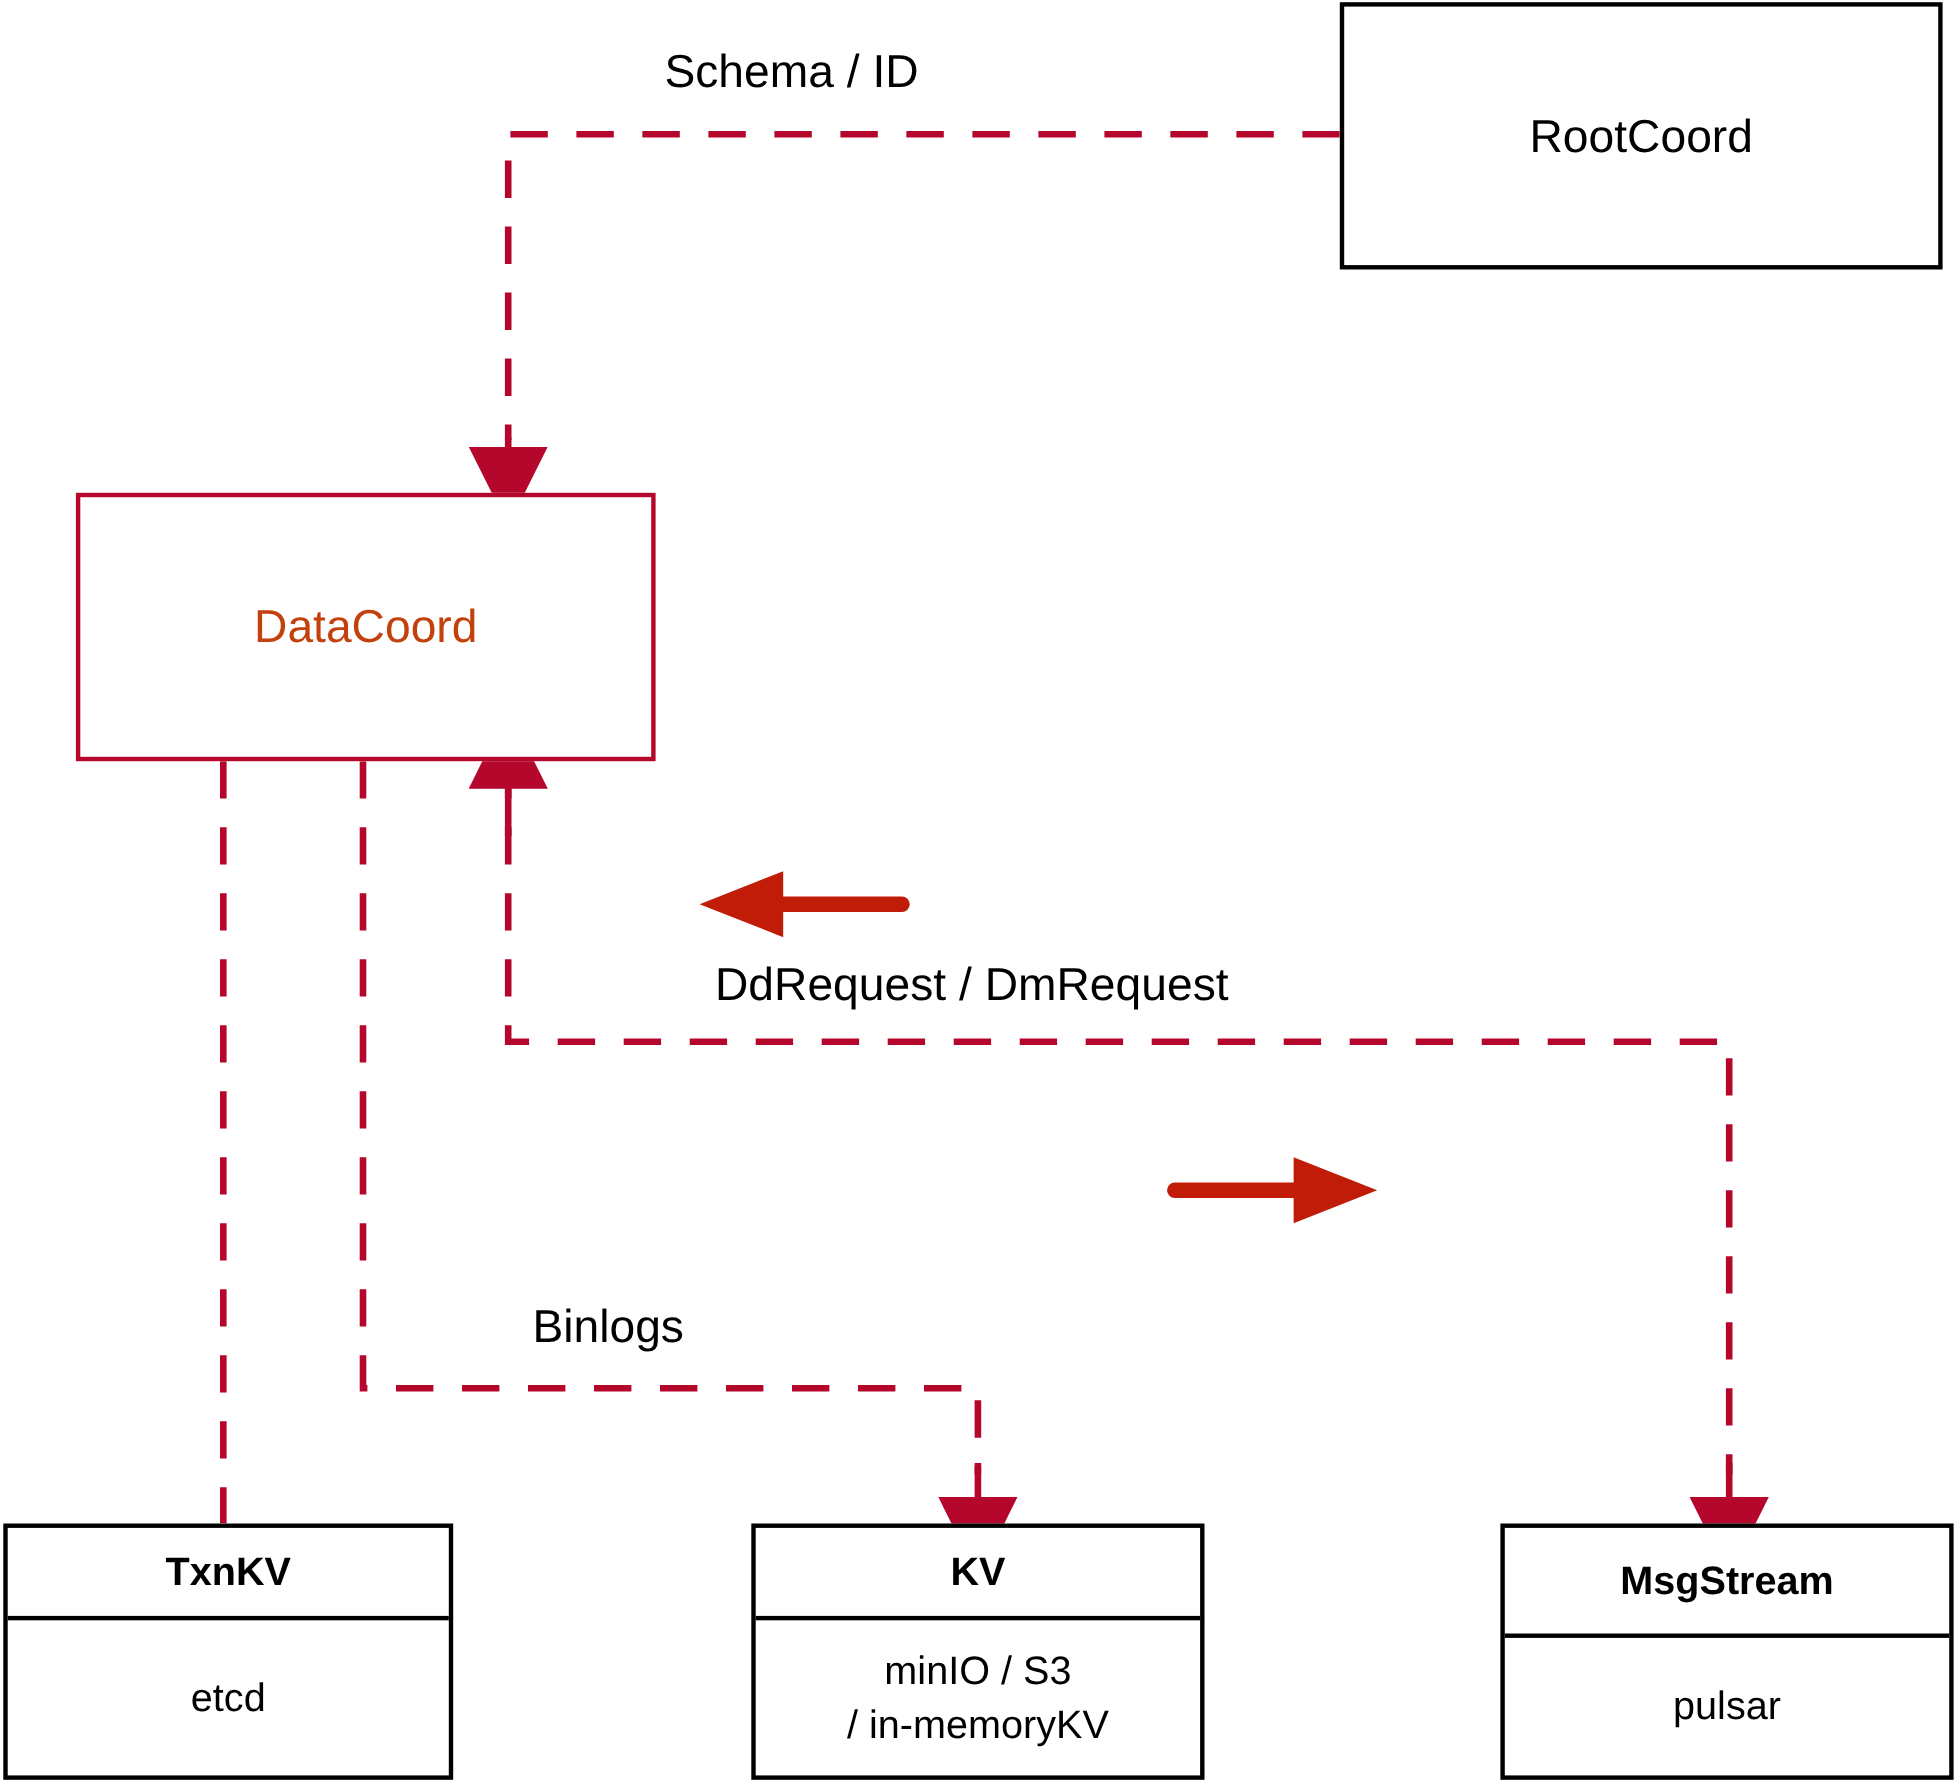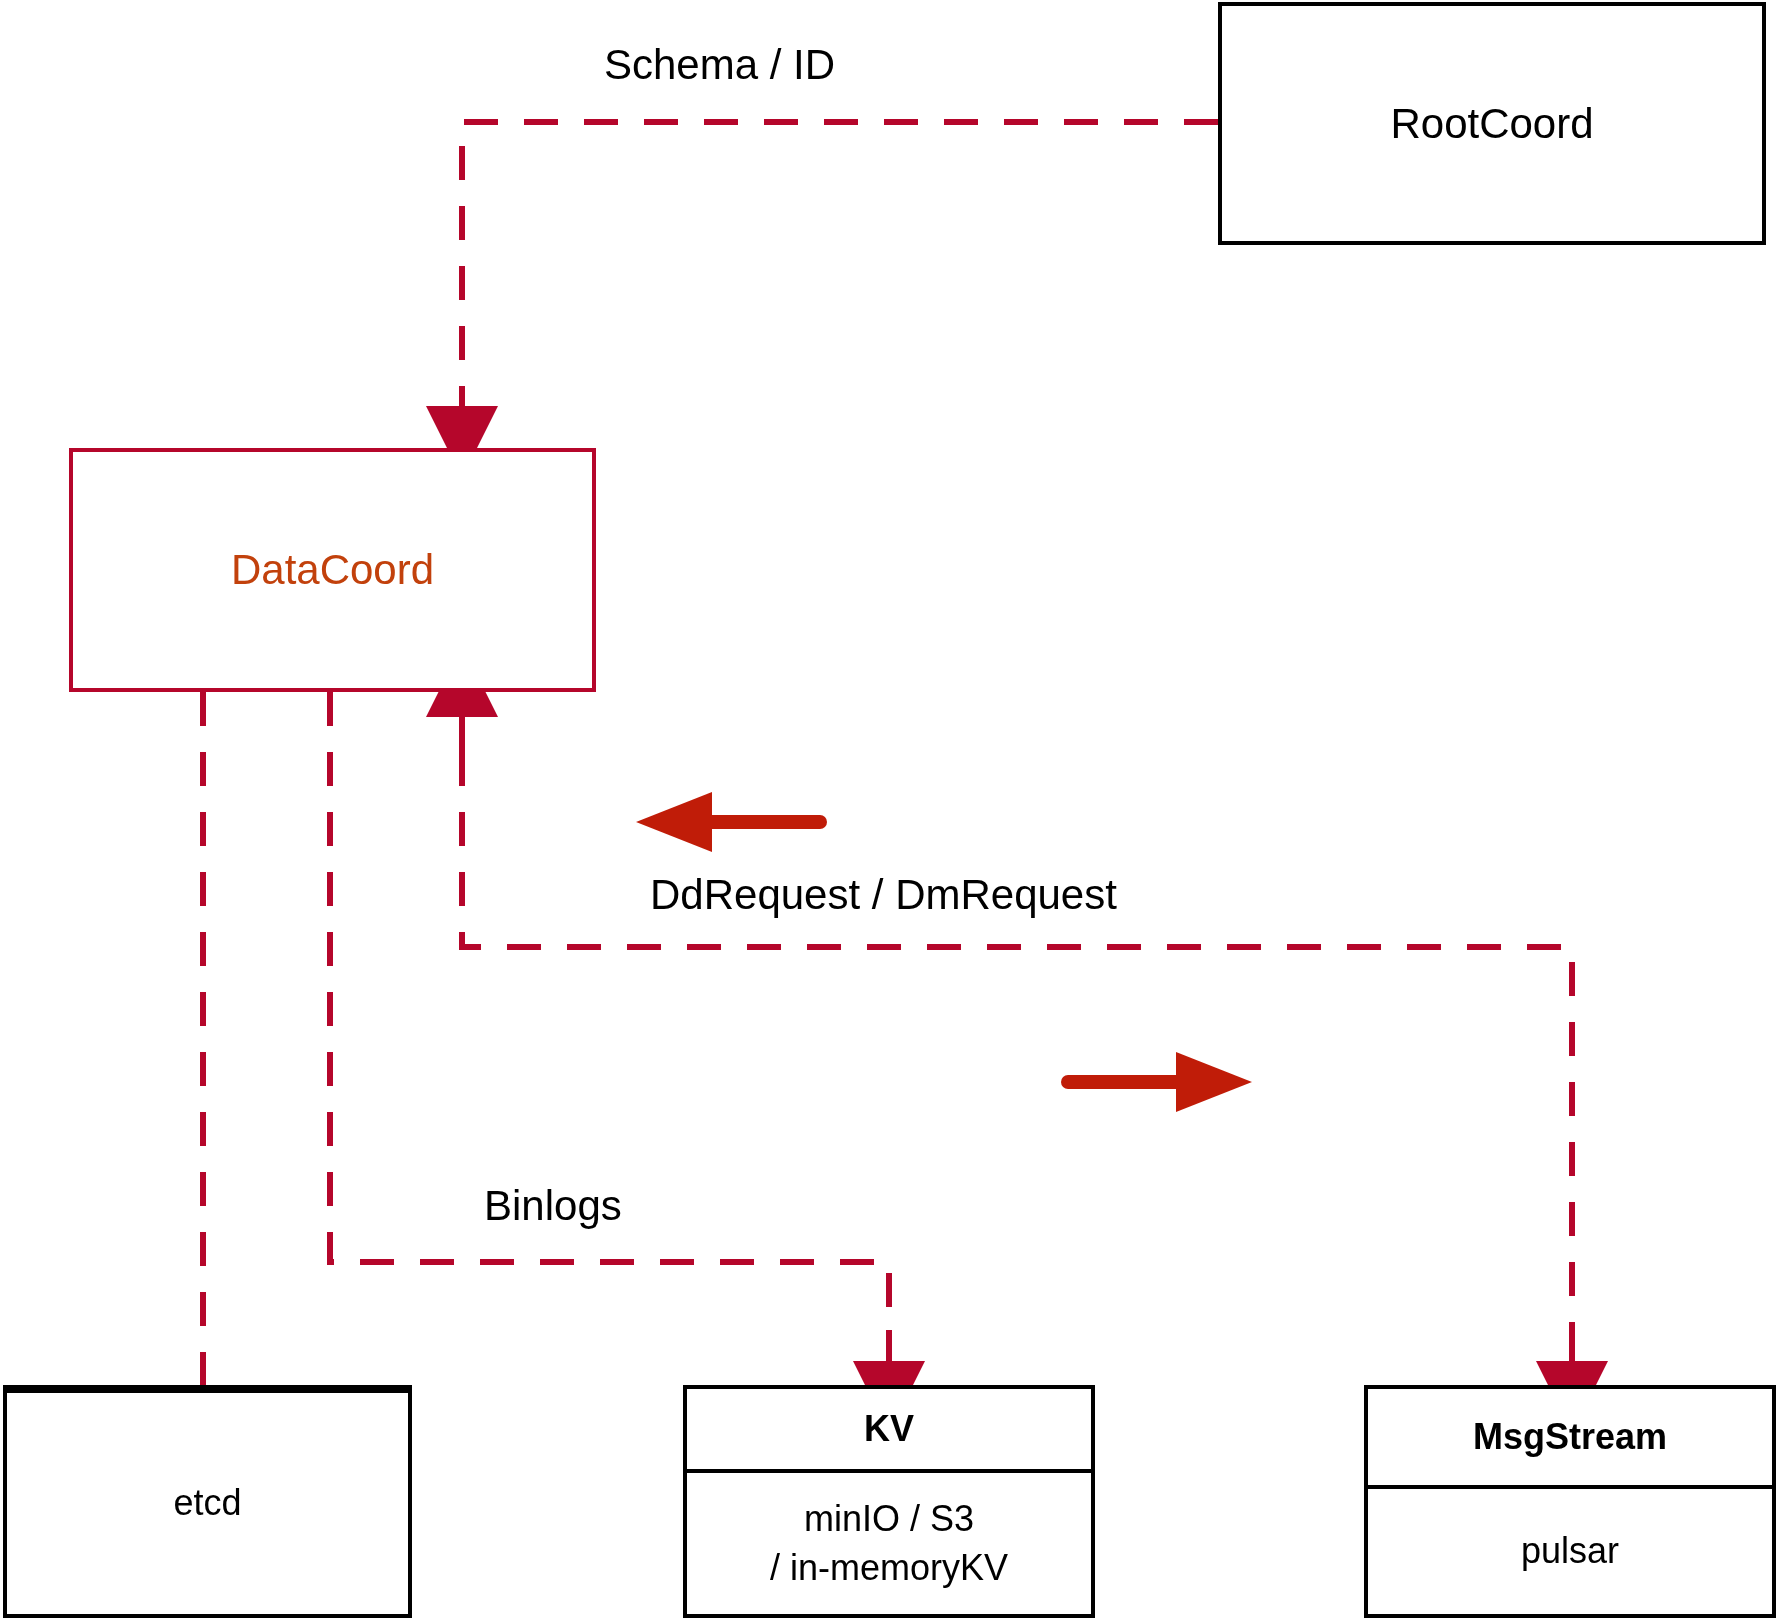--- a/index.html
+++ b/index.html
@@ -121,20 +121,21 @@
 
   <div class="node black" style="left:1218px; top:2px; width:548px; height:243px;">
     <div class="plain-label">RootCoord</div>
   </div>
 
   <div class="node red" style="left:69px; top:448px; width:527px; height:244px;">
     <div class="plain-label redtext">DataCoord</div>
   </div>
 
   <div class="node black" style="left:3px; top:1385px; width:409px; height:233px;">
+    <div class="node-title" style="height:80px;">TxnKV</div>
     <div class="node-body">
       <div class="line">etcd</div>
     </div>
   </div>
 
   <div class="node black" style="left:683px; top:1385px; width:412px; height:233px;">
     <div class="node-title" style="height:80px;">KV</div>
     <div class="node-body">
       <div class="line">minIO / S3</div>
       <div class="line">/ in-memoryKV</div>

